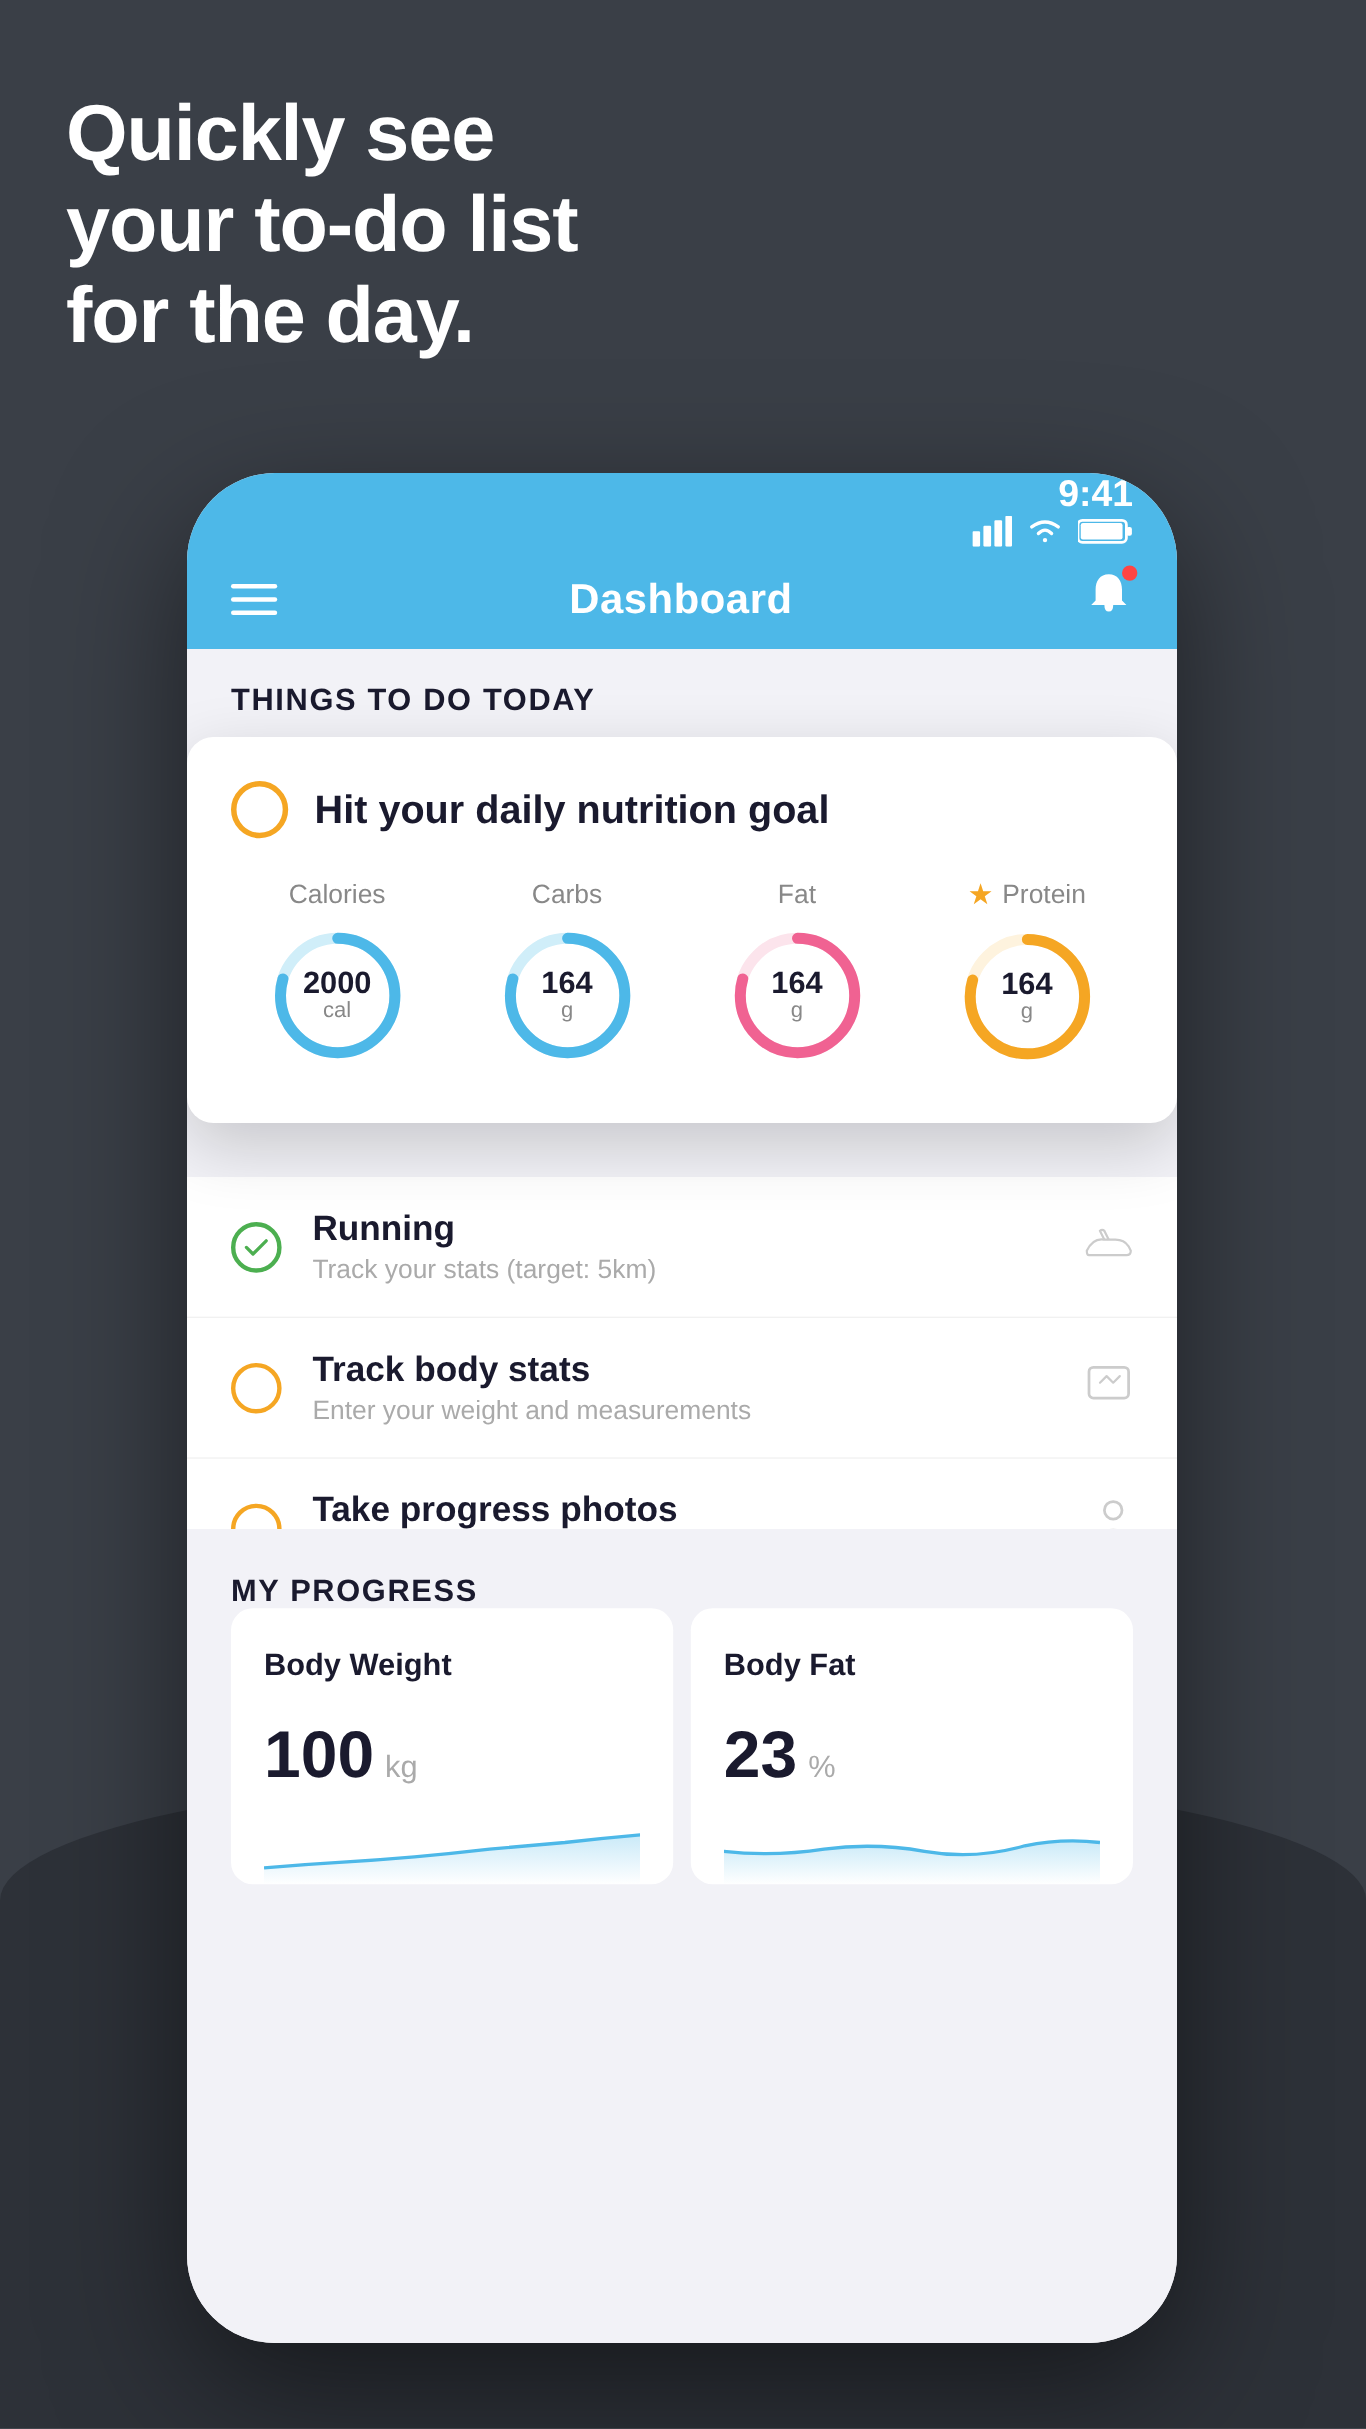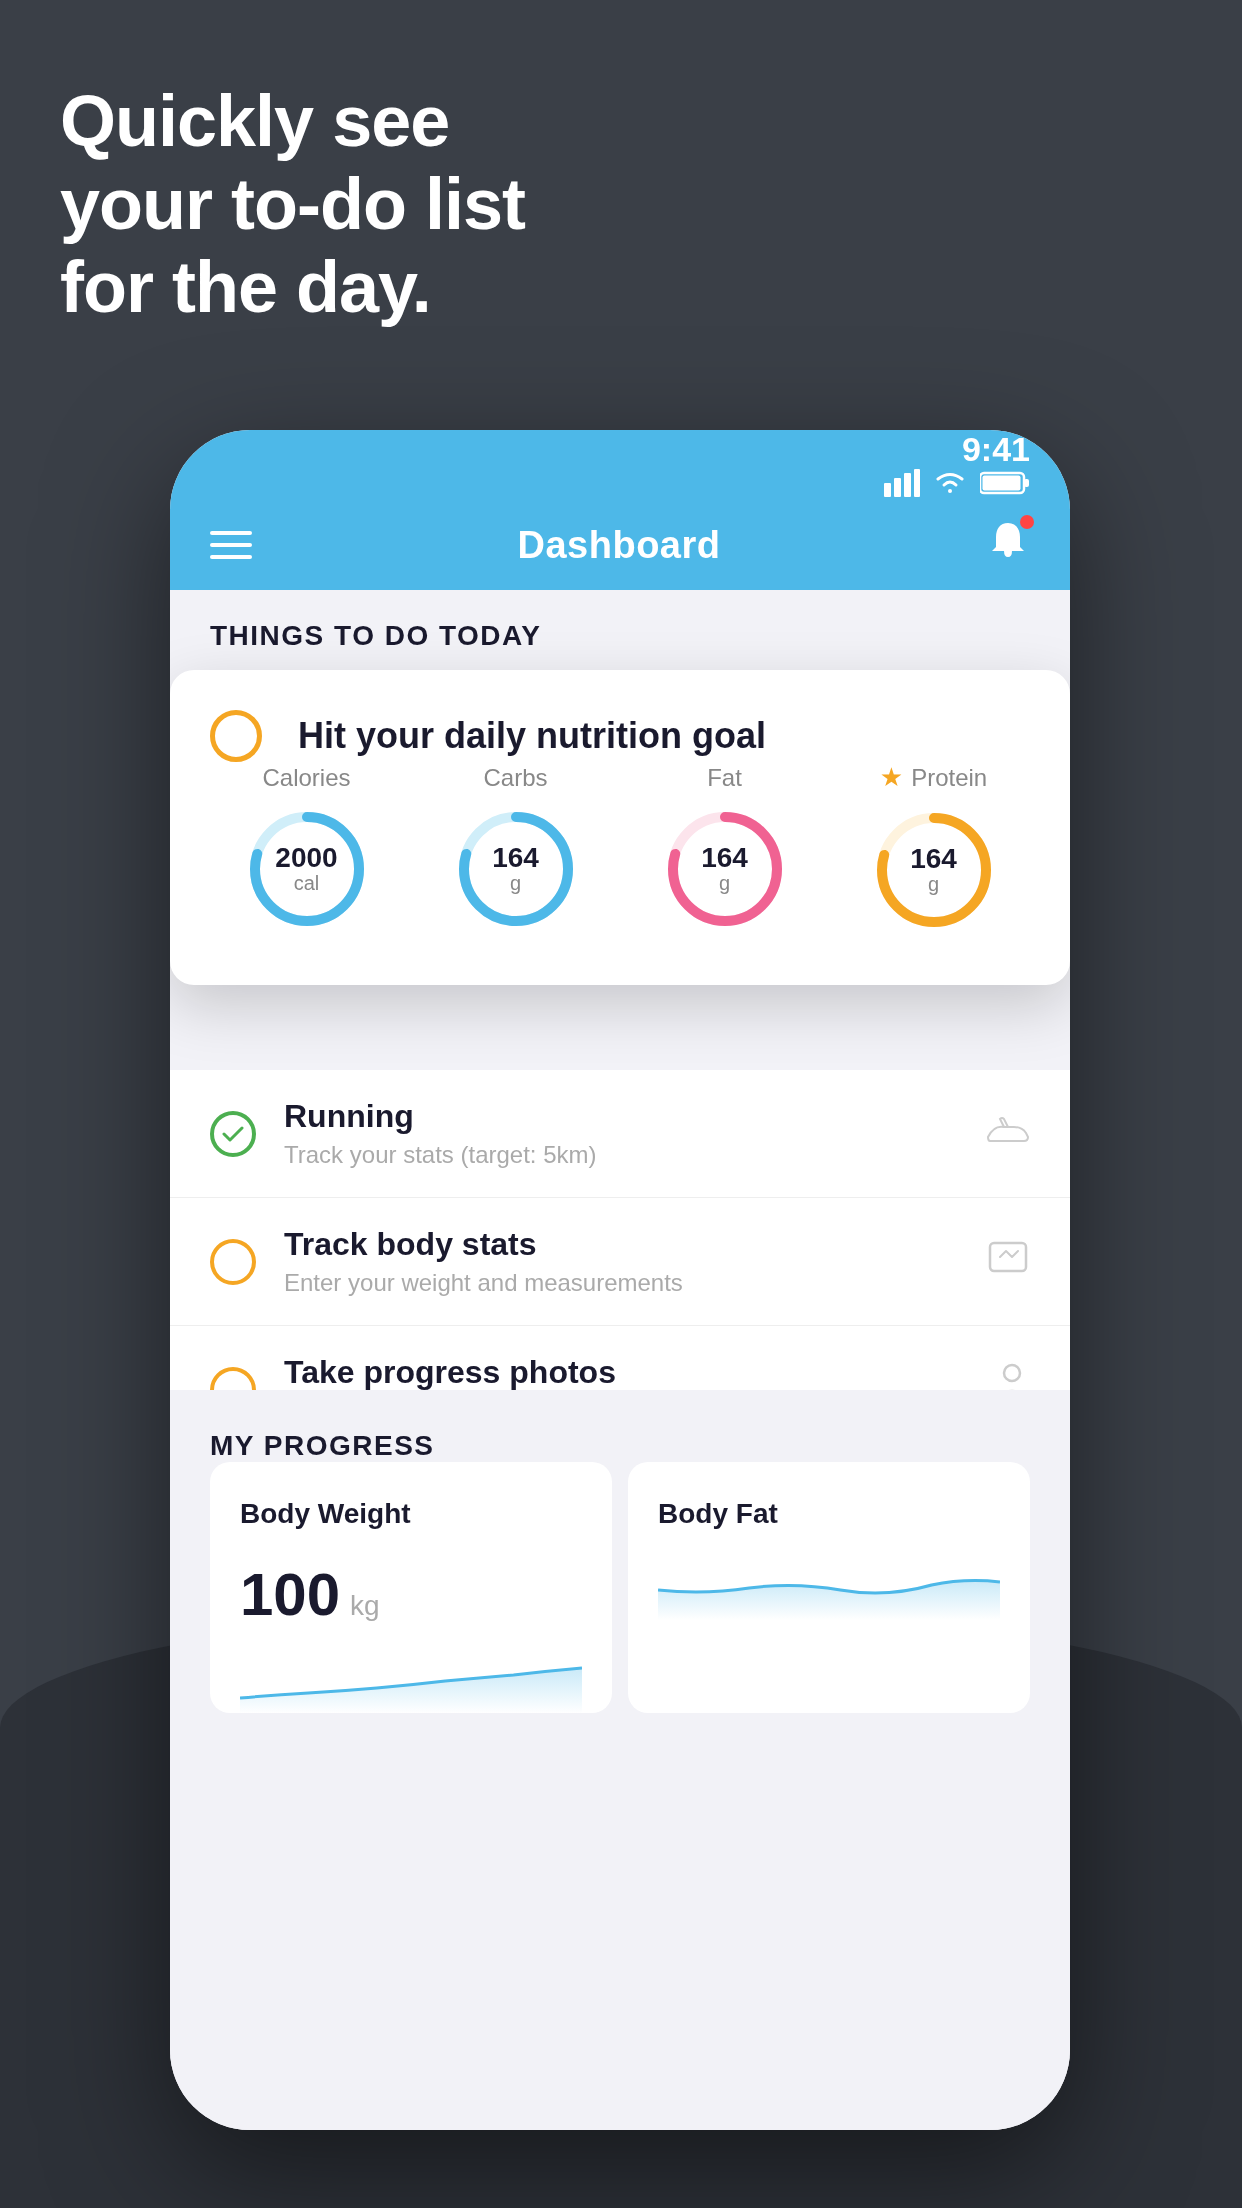--- a/index.html
+++ b/index.html
@@ -132,21 +132,22 @@
       background: #ffffff;
       border-radius: 24px;
       padding: 40px 40px 50px;
       box-shadow: 0 20px 60px rgba(0,0,0,0.18);
       z-index: 10;
       margin: 0 20px;
     }
     .card-title-row {
       display: flex;
       align-items: center;
-      gap: 36px;
+      gap: 24px;
+      margin-bottom: 36px;
     }
     .circle-check {
       width: 52px;
       height: 52px;
       border-radius: 50%;
       border: 5px solid #f5a623;
       flex-shrink: 0;
     }
     .card-title {
       font-size: 36px;
@@ -530,20 +531,24 @@
                 </linearGradient>
               </defs>
               <path d="M0 45 Q30 42 60 40 Q90 38 120 35 Q150 32 180 28 Q210 25 240 22 Q270 18 300 15" stroke="#4db8e8" stroke-width="3" fill="none"></path>
               <path d="M0 45 Q30 42 60 40 Q90 38 120 35 Q150 32 180 28 Q210 25 240 22 Q270 18 300 15 L300 60 L0 60Z" fill="url(#wGrad)"></path>
             </svg>
           </div>
         </div>
 
         <div class="progress-card">
           <div class="progress-card-title">Body Fat</div>
+          <div class="progress-value-row">
+            <span class="progress-number">23</span>
+            <span class="progress-unit">%</span>
+          </div>
           <div class="mini-chart">
             <svg viewBox="0 0 300 60" preserveAspectRatio="none">
               <defs>
                 <linearGradient id="fGrad" x1="0" y1="0" x2="0" y2="1">
                   <stop offset="0%" stop-color="#4db8e8" stop-opacity="0.3"></stop>
                   <stop offset="100%" stop-color="#4db8e8" stop-opacity="0"></stop>
                 </linearGradient>
               </defs>
               <path d="M0 30 Q40 35 80 28 Q120 22 160 30 Q200 38 240 25 Q270 18 300 22" stroke="#4db8e8" stroke-width="3" fill="none"></path>
               <path d="M0 30 Q40 35 80 28 Q120 22 160 30 Q200 38 240 25 Q270 18 300 22 L300 60 L0 60Z" fill="url(#fGrad)"></path>

